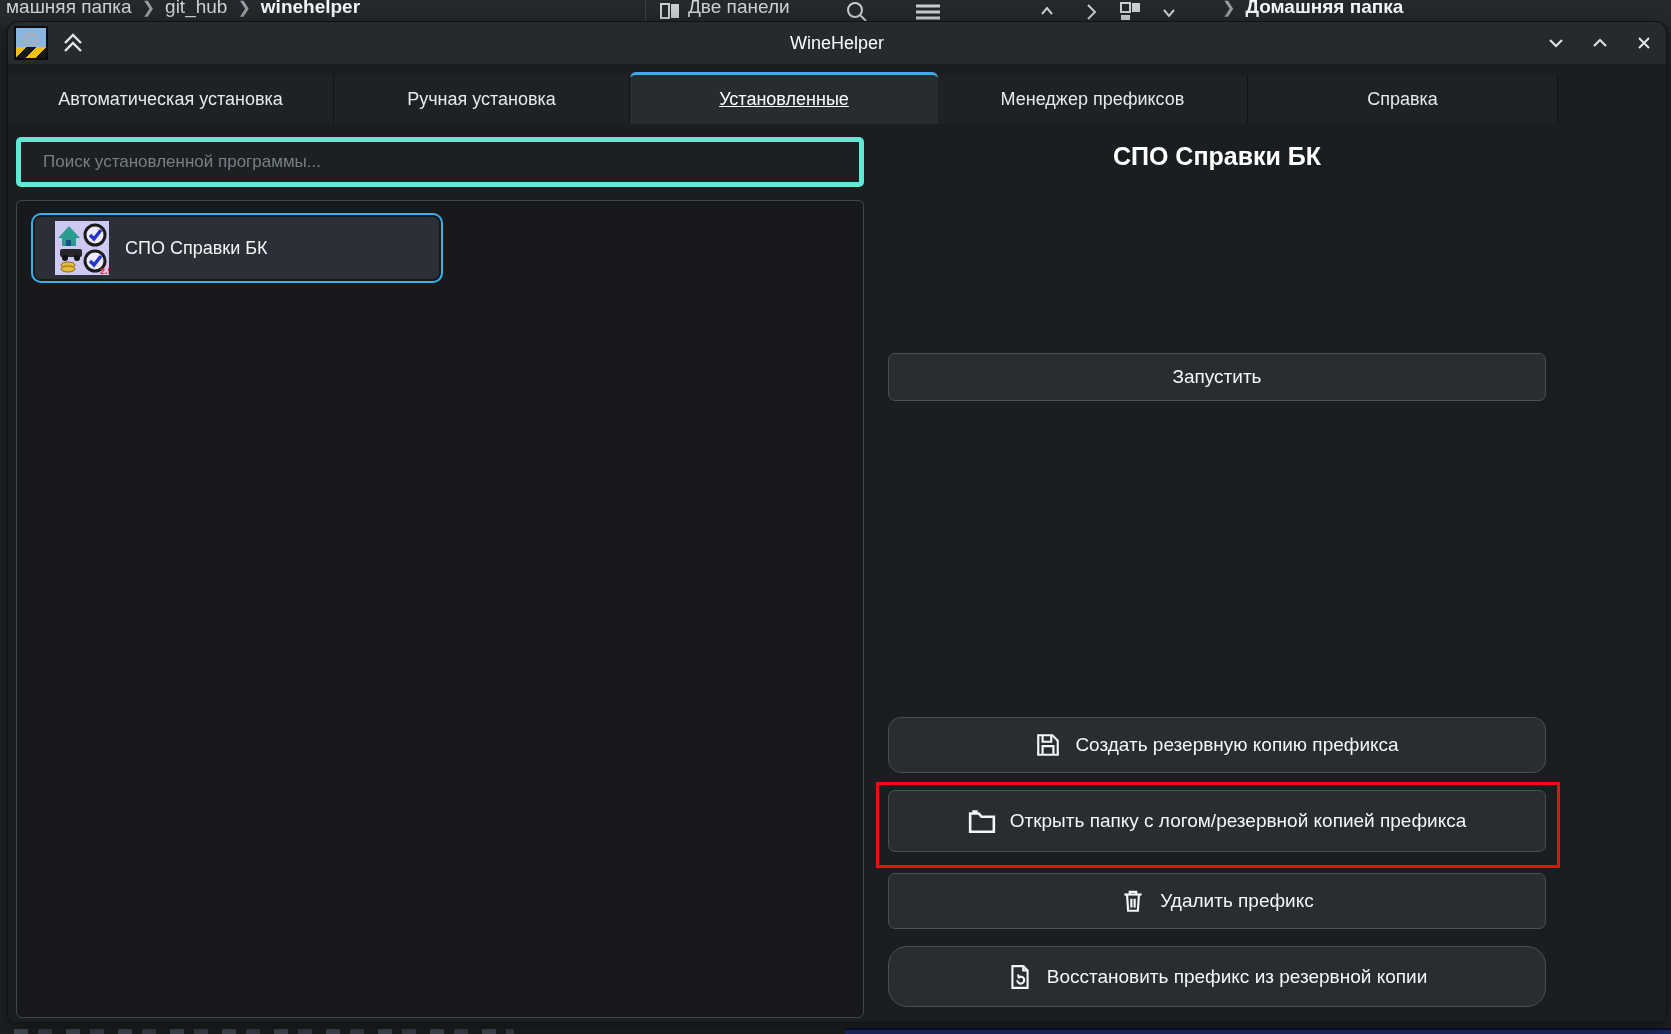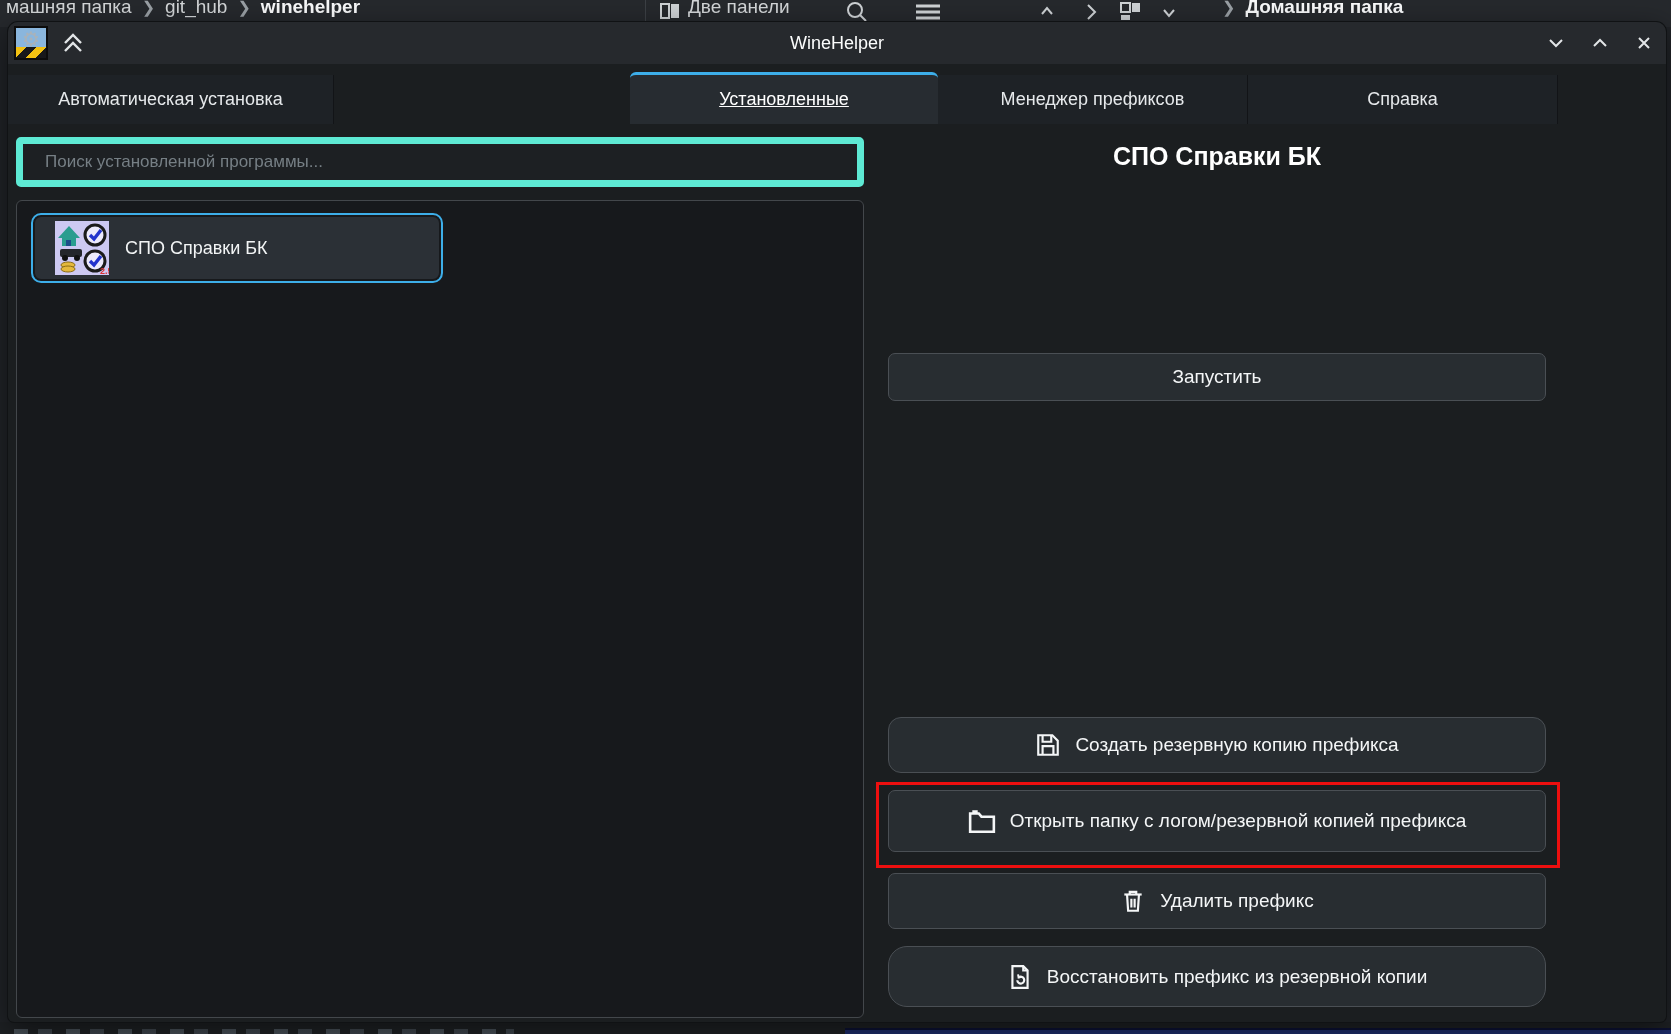--- a/index.html
+++ b/index.html
@@ -72,21 +72,21 @@
   }
   .tab-active {
     top: 0; height: 52px; background: #272c31;
     border: none; border-top: 3px solid #3daee9;
     border-radius: 6px 6px 0 0; color: #ffffff; z-index: 2; text-decoration: underline;
   }
 
   
   .search-input {
     position: absolute; left: 8px; top: 115px; width: 848px; height: 50px;
-    background: #1d2023; border: 7px solid #5eead4; border-radius: 5px;
+    background: #1d2023; border: 5px solid #5eead4; border-radius: 5px;
     padding: 0 22px; color: #eceff0; font-size: 17px; outline: none;
     font-family: "Liberation Sans", sans-serif;
   }
   .search-input::placeholder { color: #767f85; }
   .list-panel {
     position: absolute; left: 8px; top: 178px; width: 848px; height: 818px;
     background: #17191c; border: 1px solid #43474b; border-radius: 6px;
   }
   .app-item {
     position: absolute; left: 14px; top: 12px; width: 412px; height: 70px;
@@ -203,20 +203,21 @@
       <span>
         <svg width="20" height="20" viewBox="0 0 20 20" fill="none" stroke="currentColor" stroke-width="2">
             <path d="M5 5 L15 15 M15 5 L5 15"></path>
           </svg>
       </span>
     </div>
   </div>
 
   <div class="tabbar">
     <div class="tab" style="left:0;width:326px">Автоматическая установка</div>
+    <div class="tab" style="left:326px;width:296px">Ручная установка</div>
     <div class="tab tab-active" style="left:622px;width:308px">Установленные</div>
     <div class="tab" style="left:930px;width:310px">Менеджер префиксов</div>
     <div class="tab" style="left:1240px;width:310px">Справка</div>
   </div>
 
   <input class="search-input" type="text" placeholder="Поиск установленной программы..." style="">
 
   <div class="list-panel">
     <div class="app-item">
       <svg class="pix-icon" viewBox="0 0 54 54">

